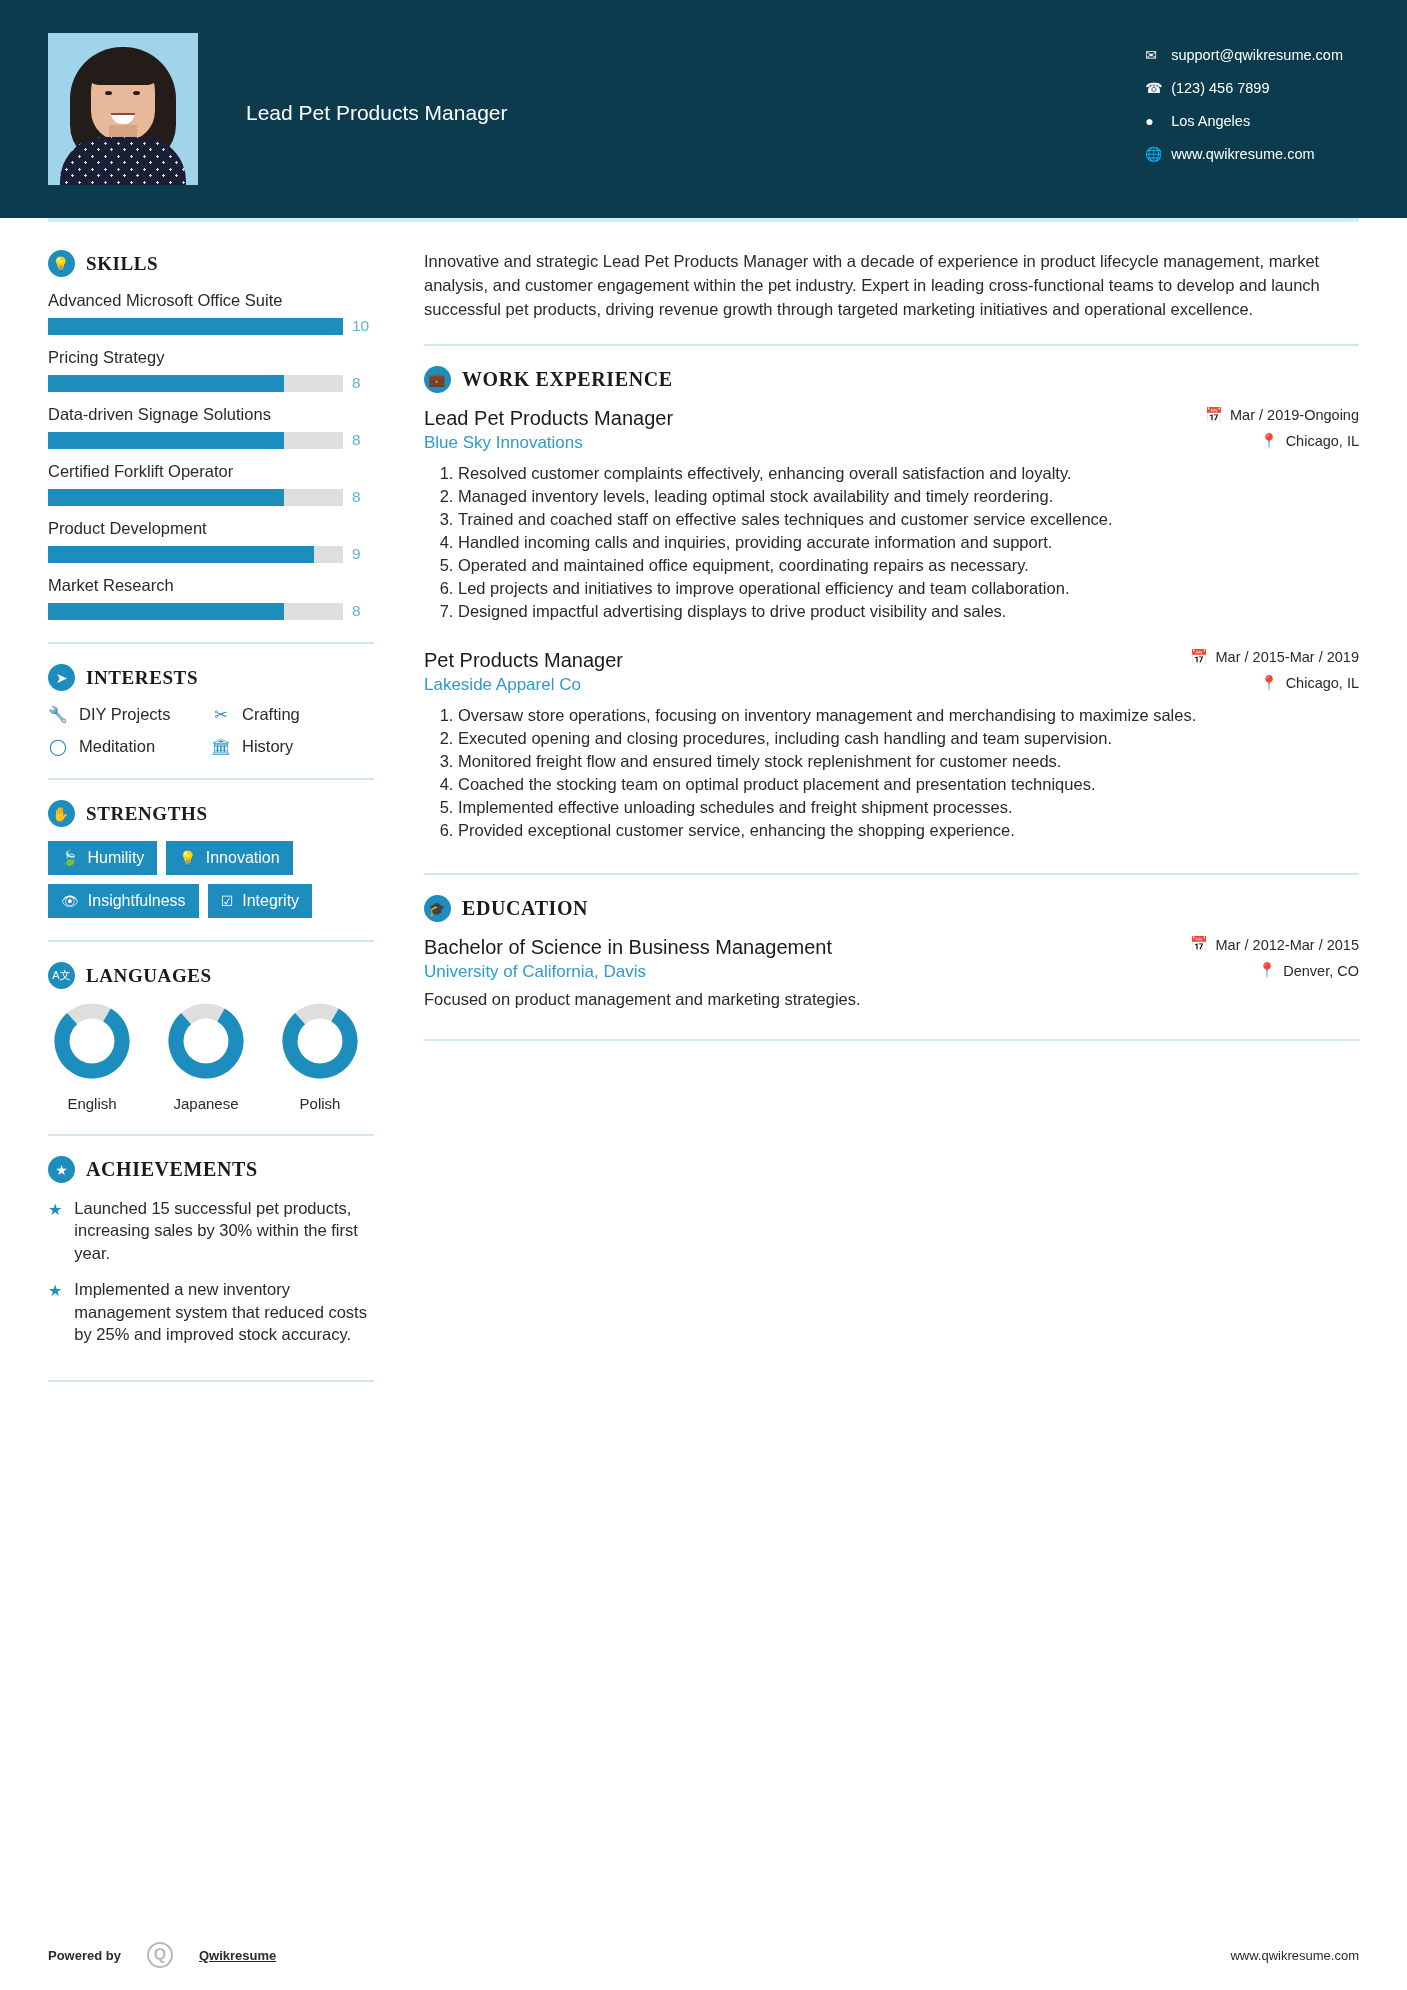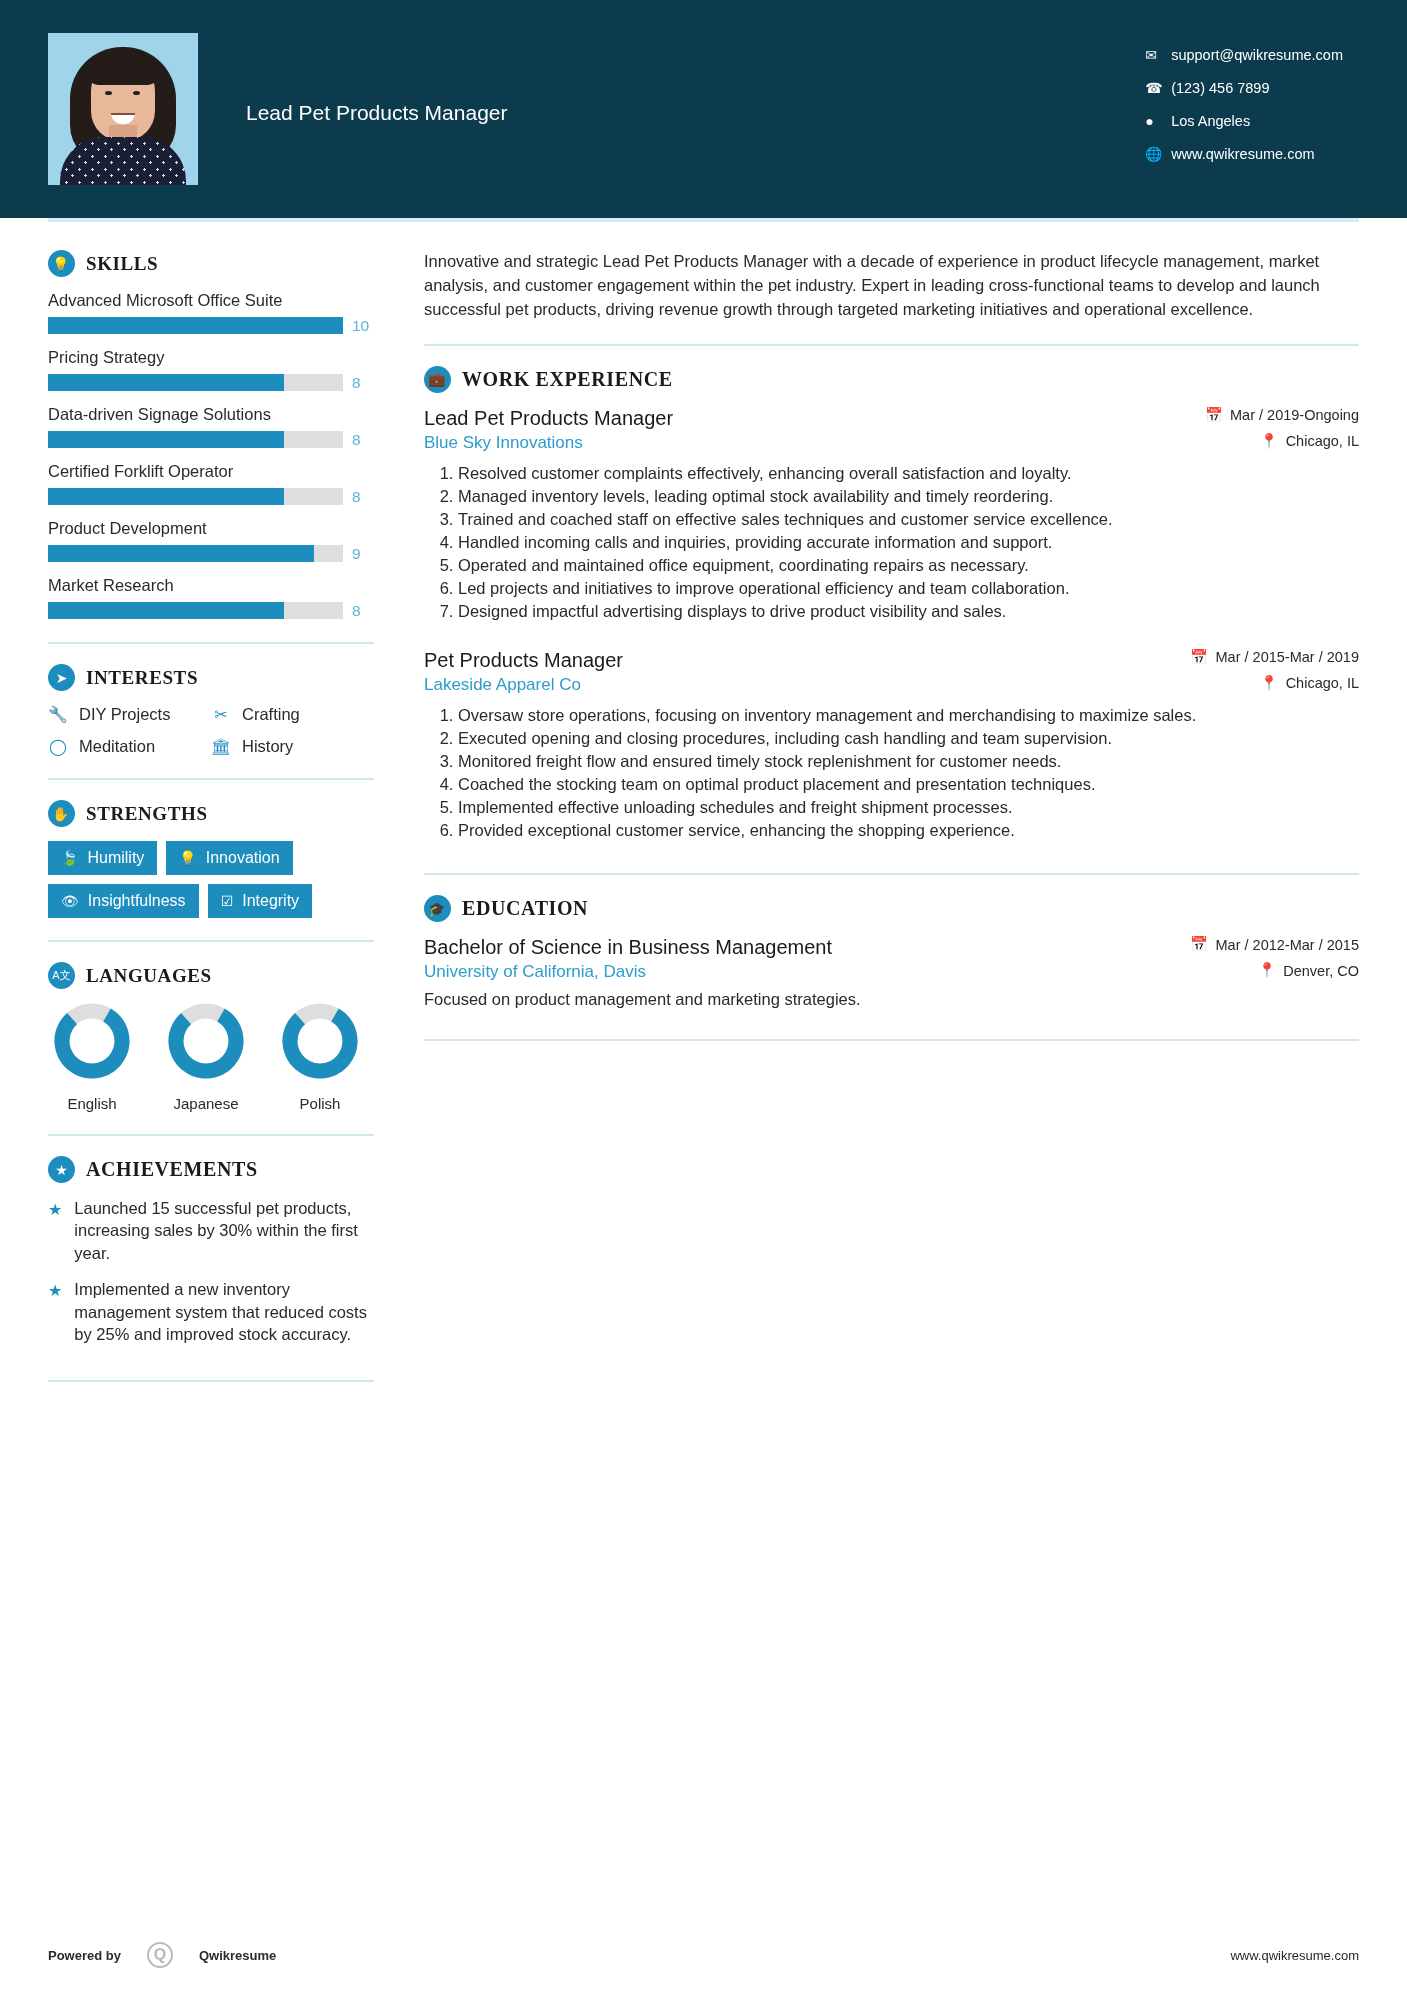--- a/index.html
+++ b/index.html
@@ -167,21 +167,21 @@
     margin: 22px 0 20px 0;
   }
 
   
   .skill { margin-bottom: 13px; }
   .skill-name {
     font-size: 16.5px;
     color: #2a2a2a;
     margin-bottom: 7px;
   }
-  .skill-row { display: flex; align-items: flex-start; gap: 9px; }
+  .skill-row { display: flex; align-items: flex-end; gap: 9px; }
   .track {
     flex: 1;
     height: 17px;
     background: #dedede;
     position: relative;
   }
   .fill { height: 100%; background: #1d8dbe; }
   .score {
     width: 22px;
     font-size: 15.5px;
@@ -299,21 +299,21 @@
     width: 26px; height: 26px;
     border-radius: 50%;
     border: 2px solid #b9b9b9;
     color: #b9b9b9;
     display: inline-flex;
     align-items: center;
     justify-content: center;
     font-size: 16px;
     font-weight: bold;
   }
-  .qlink { font-weight: bold; text-align: center; }
+  .qlink { text-decoration: underline; font-weight: bold; text-align: center; }
   .site { font-size: 13px; }
 </style>
 </head>
 <body>
 
 <div class="page">
 
   <div class="header">
     <div class="photo">
       <div class="hair-back"></div>

